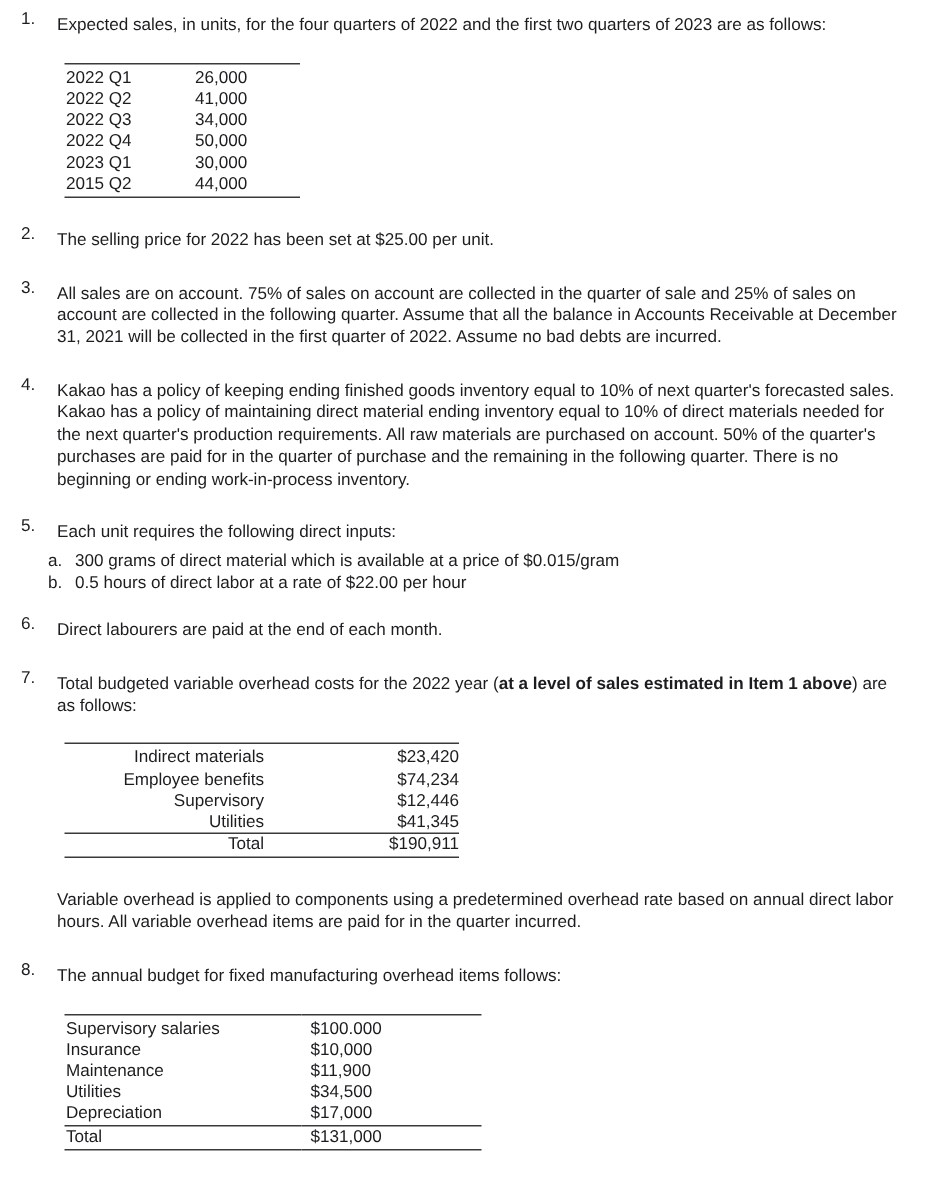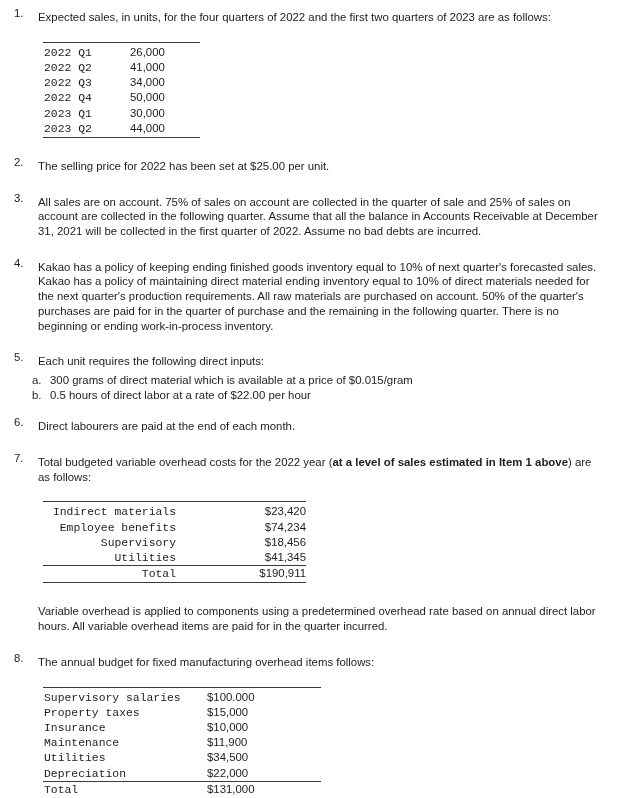--- a/index.html
+++ b/index.html
@@ -71,21 +71,21 @@
     font-size: 11.4px;
     line-height: 14.2px;
     margin-left: 33px;
     table-layout: fixed;
   }
   .fin-table td {
     padding: 0 0 0 1px;
     vertical-align: baseline;
     white-space: nowrap;
   }
-  .fin-table .col-label { padding-right: 10px; font-family: Liberation Mono, monospace; }
+  .fin-table .col-label { padding-right: 10px; }
   .fin-table .col-value { padding-left: 6px; }
 
   .t-sales { width: 146px; }
   .t-sales .col-label { width: 70px; }
   .t-sales .col-value { width: 70px; }
 
   .t-varoh { width: 252px; text-align: right; }
   .t-varoh .col-label { width: 132px; }
   .t-varoh .col-value { width: 114px; }
 
@@ -138,21 +138,21 @@
       </tr>
       <tr>
         <td class="col-label">2022 Q4</td>
         <td class="col-value">50,000</td>
       </tr>
       <tr>
         <td class="col-label">2023 Q1</td>
         <td class="col-value">30,000</td>
       </tr>
       <tr class="rule-bottom">
-        <td class="col-label">2023 Q2</td>
+        <td class="col-label">2015 Q2</td>
         <td class="col-value">44,000</td>
       </tr>
     </tbody>
   </table>
 
   <div class="gap-lg"></div>
 
   <div class="item">
     <div class="item-num">2.</div>
     <div class="item-body">
@@ -220,21 +220,21 @@
       <tr class="rule-top first-row">
         <td class="col-label">Indirect materials</td>
         <td class="col-value">$23,420</td>
       </tr>
       <tr>
         <td class="col-label">Employee benefits</td>
         <td class="col-value">$74,234</td>
       </tr>
       <tr>
         <td class="col-label">Supervisory</td>
-        <td class="col-value">$18,456</td>
+        <td class="col-value">$12,446</td>
       </tr>
       <tr>
         <td class="col-label">Utilities</td>
         <td class="col-value">$41,345</td>
       </tr>
       <tr class="rule-above-total rule-bottom">
         <td class="col-label">Total</td>
         <td class="col-value">$190,911</td>
       </tr>
     </tbody>
@@ -260,38 +260,34 @@
 
   <div class="gap-md"></div>
 
   <table class="fin-table t-fixoh">
     <tbody>
       <tr class="rule-top first-row">
         <td class="col-label">Supervisory salaries</td>
         <td class="col-value">$100.000</td>
       </tr>
       <tr>
-        <td class="col-label">Property taxes</td>
-        <td class="col-value">$15,000</td>
-      </tr>
-      <tr>
         <td class="col-label">Insurance</td>
         <td class="col-value">$10,000</td>
       </tr>
       <tr>
         <td class="col-label">Maintenance</td>
         <td class="col-value">$11,900</td>
       </tr>
       <tr>
         <td class="col-label">Utilities</td>
         <td class="col-value">$34,500</td>
       </tr>
       <tr>
         <td class="col-label">Depreciation</td>
-        <td class="col-value">$22,000</td>
+        <td class="col-value">$17,000</td>
       </tr>
       <tr class="rule-above-total rule-bottom">
         <td class="col-label">Total</td>
         <td class="col-value">$131,000</td>
       </tr>
     </tbody>
   </table>
 
 </div>
 

